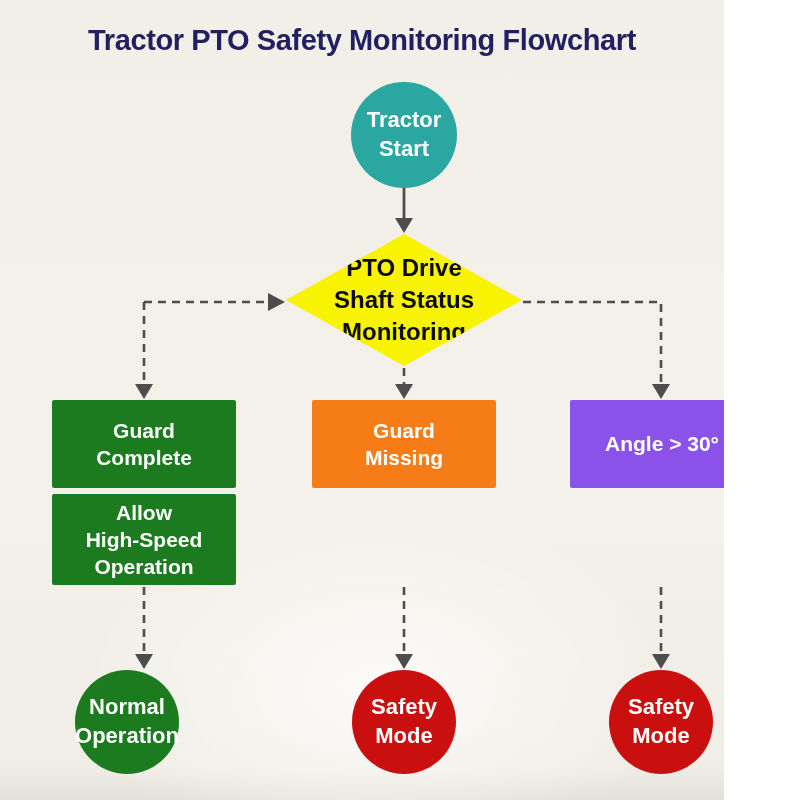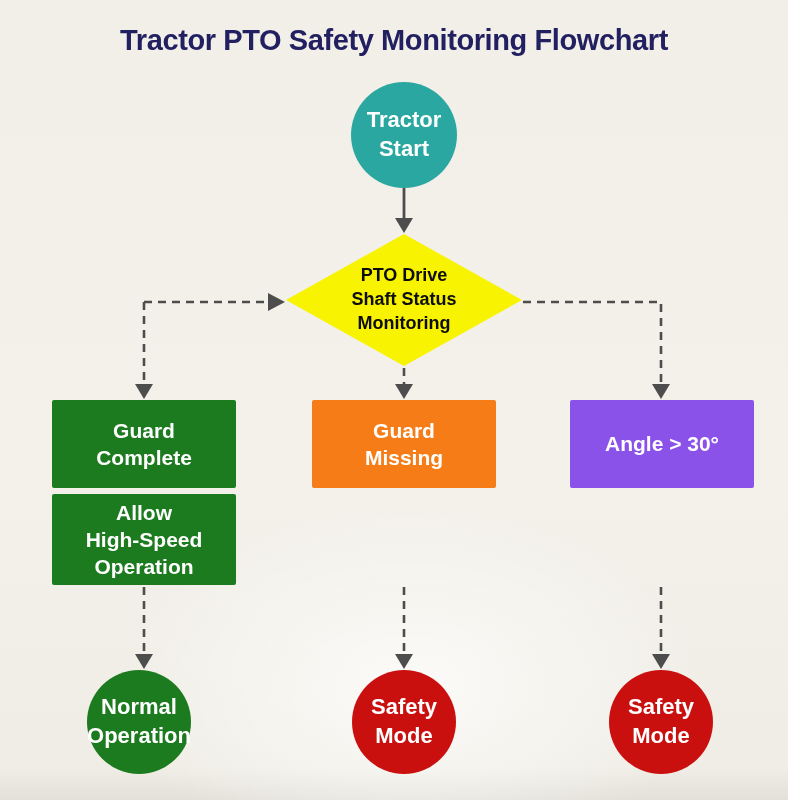--- a/index.html
+++ b/index.html
@@ -3,21 +3,21 @@
 <meta charset="utf-8">
 <style>
   :root {
     --background:#f1efe8; --title:#222060; --teal:#2aa7a0; --yellow:#f8f300;
     --green:#1c7b1e; --orange:#f57c17; --purple:#8a52e8; --red:#c9100f;
     --connector:#4d4d4d;
   }
   * { margin:0; padding:0; box-sizing:border-box; }
   body { font-family:"Liberation Sans", sans-serif; }
   .stage {
-    position:relative; width:788px; height:800px; overflow:hidden;
+    position:relative; width:724px; height:800px; overflow:hidden;
     background:
       radial-gradient(ellipse 420px 260px at 52% 86%, rgba(255,255,255,.75), rgba(255,255,255,0) 70%),
       linear-gradient(180deg, var(--background,#f1efe8) 0%, #f3f1ea 60%, #efede5 96%, #e2e0d8 100%);
     text-decoration: underline;
   }
   .title {
     position:absolute; top:24px; left:0; width:100%;
     text-align:center; font-size:29px; font-weight:700;
     color:var(--title,#222060); letter-spacing:-0.4px;
   }
@@ -28,30 +28,30 @@
   .node {
     position:absolute; display:flex; align-items:center; justify-content:center;
     text-align:center; color:#fff; font-weight:700; line-height:1.3;
   }
   .circle { border-radius:50%; font-size:22px; }
   .start   { left:351px; top:82px;  width:106px; height:106px; background:var(--teal,#2aa7a0); }
   .diamond {
     left:286px; top:234px; width:236px; height:132px;
     background:var(--yellow,#f8f300);
     clip-path:polygon(50% 0, 100% 50%, 50% 100%, 0 50%);
-    color:#0d0d0d; font-size:18px; line-height:1.32;
+    color:#0d0d0d; font-size:24px; line-height:1.32;
   }
   .box { width:184px; font-size:21px; border-radius:2px; }
   .box-row1 { top:400px; height:88px; }
   .box-row2 { top:494px; height:91px; }
   .col-left  { left:52px;  background:var(--green,#1c7b1e); }
   .col-mid   { left:312px; background:var(--orange,#f57c17); }
   .col-right { left:570px; background:var(--purple,#8a52e8); }
   .end { top:670px; width:104px; height:104px; }
-  .end-left  { left:87px;  background:var(--green,#1c7b1e);text-align:center; }
+  .end-left  { left:75px;  background:var(--green,#1c7b1e);text-align:center; }
   .end-mid   { left:352px; background:var(--red,#c9100f); }
   .end-right { left:609px; background:var(--red,#c9100f); }
 </style>
 </head>
 <body>
 
 <div class="stage">
 
   <div class="title">Tractor PTO Safety Monitoring Flowchart</div>
 

